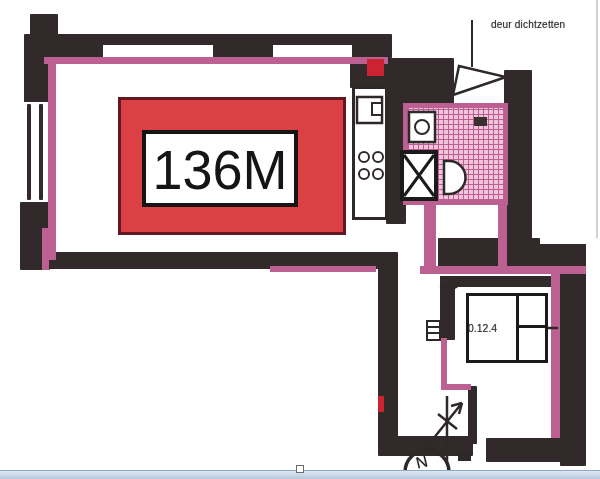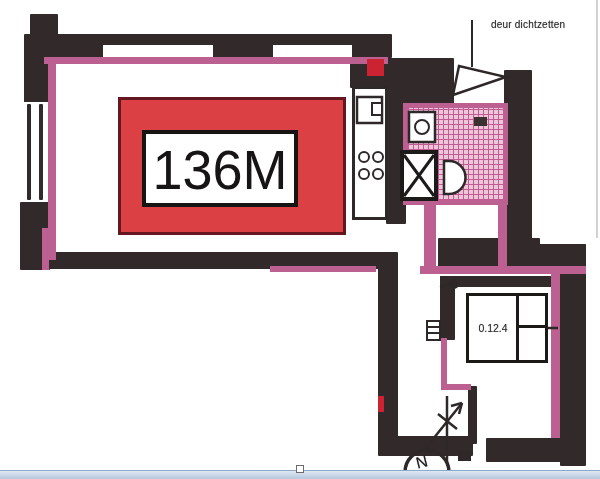--- a/index.html
+++ b/index.html
@@ -20,21 +20,21 @@
          background:var(--red-fill);border:3px solid var(--red-border);}
   #label-box{position:absolute;left:142px;top:130px;width:156px;height:77px;box-sizing:border-box;
          background:#fff;border:4px solid #171414;display:flex;align-items:center;justify-content:center;}
   #label-box span{font-size:54px;color:#161414;letter-spacing:0px;transform:scaleY(1.04);}
   #counter{position:absolute;left:352px;top:86px;width:36px;height:134px;box-sizing:border-box;
          background:#fff;border:3px solid var(--line);}
   #bed{position:absolute;left:466px;top:293px;width:82px;height:70px;box-sizing:border-box;
          background:#fff;border:3px solid #1c1919;}
   .small-text{position:absolute;font-size:10px;color:#2b2b2b;text-shadow:0 0 1px rgba(40,40,40,.45);}
   #door-note{left:491px;top:19px;width:118px;letter-spacing:.2px;}
-  #room-number{left:468px;top:322px;width:50px;text-align:center;font-size:10.5px;}
+  #room-number{left:468px;top:322px;width:50px;text-align:left;font-size:10.5px;}
   #north-label{position:absolute;left:416px;top:452px;width:24px;font-size:16px;color:#221d1d;
          transform:rotate(-14deg);text-shadow:0 0 1px rgba(40,40,40,.5);}
   #page-edge{position:absolute;left:596px;top:0;width:2px;height:238px;background:var(--page-edge);opacity:.65;}
   #selection-bar{position:absolute;left:0;top:470px;width:600px;height:9px;z-index:6;
          background:linear-gradient(var(--bar-fill-top),var(--bar-fill-bottom));
          border-top:1px solid var(--bar-border);box-sizing:border-box;}
   #resize-handle{position:absolute;left:296px;top:465px;width:8px;height:8px;z-index:7;
          background:#fff;border:1px solid #6b6b6b;box-sizing:border-box;}
   svg{position:absolute;left:0;top:0;z-index:2;}
   .txt{z-index:3;}

